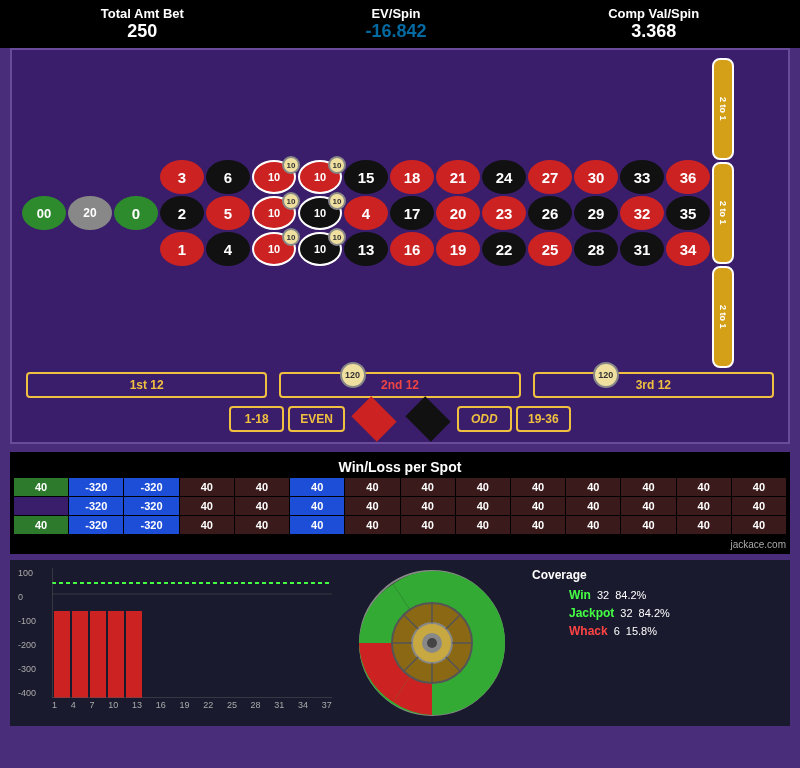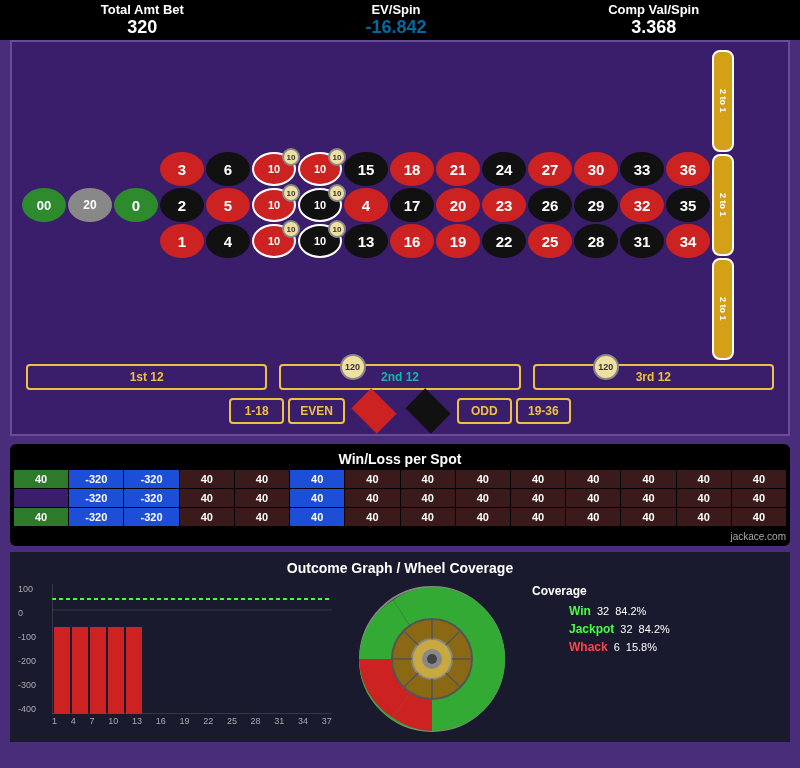--- a/index.html
+++ b/index.html
@@ -12,21 +12,21 @@
     }
 
     
     .header {
       background: #000;
       color: #fff;
       display: flex;
       justify-content: space-around;
       align-items: center;
       padding: 6px 10px;
-      height: 40px;
+      height: 48px;
     }
     .header-section {
       text-align: center;
     }
     .header-section .label {
       font-size: 13px;
       font-weight: bold;
       color: #fff;
     }
     .header-section .value {
@@ -185,21 +185,20 @@
       margin-top: 4px;
       align-items: center;
       justify-content: center;
     }
 
     
     .win-loss-section {
       background: #000;
       margin: 8px 10px 0 10px;
       padding: 4px;
-      border-radius: 6px;
     }
     .win-loss-title {
       background: #000;
       color: #fff;
       text-align: center;
       font-size: 14px;
       font-weight: bold;
       padding: 3px;
     }
     .win-loss-grid {
@@ -279,21 +278,21 @@
       font-size: 10px;
       margin-top: 4px;
     }
   </style>
 </head>
 <body>
 
 <div class="header">
   <div class="header-section">
     <div class="label">Total Amt Bet</div>
-    <div class="value value-white">320</div>
+    <div class="value value-white">250</div>
   </div>
   <div class="header-section">
     <div class="label">EV/Spin</div>
     <div class="value value-red">-16.842</div>
   </div>
   <div class="header-section">
     <div class="label">Comp Val/Spin</div>
     <div class="value value-white">3.368</div>
   </div>
 </div>
@@ -378,38 +377,38 @@
       <div class="two-to-one">2 to 1</div>
       <div class="two-to-one">2 to 1</div>
       <div class="two-to-one">2 to 1</div>
     </div>
   </div>
 
   <div class="bet-row">
     <div class="bet-box" style="flex:1;margin:0 4px;">1st 12</div>
     <div class="bet-box bet-box-with-chip" style="flex:1;margin:0 4px;position:relative;display:flex;align-items:center;justify-content:center;">
       <div class="bet-chip" style="position:absolute;top:-12px;left:30%;width:26px;height:26px;font-size:9px;">120</div>
-      <span style="color:#14b8a6;font-size:12px;font-weight:bold;">2nd 12</span>
+      <span style="color:#ef4444;font-size:12px;font-weight:bold;">2nd 12</span>
     </div>
     <div class="bet-box bet-box-with-chip" style="flex:1;margin:0 4px;position:relative;display:flex;align-items:center;justify-content:center;">
       <div class="bet-chip" style="position:absolute;top:-12px;left:30%;width:26px;height:26px;font-size:9px;">120</div>
       <span style="color:#f0c040;font-size:12px;font-weight:bold;">3rd 12</span>
     </div>
   </div>
 
   <div class="bet-row-2" style="margin-top:4px;">
     <div class="bet-box" style="min-width:55px;">1-18</div>
     <div class="bet-box" style="min-width:55px;">EVEN</div>
     <div style="display:flex;align-items:center;justify-content:center;width:50px;height:34px;">
       <div class="diamond-red"></div>
     </div>
     <div style="display:flex;align-items:center;justify-content:center;width:50px;height:34px;">
       <div class="diamond-black"></div>
     </div>
-    <div class="bet-box" style="min-width:55px;">ODD</div>
+    <div class="bet-box" style="min-width:55px;font-style:italic;">ODD</div>
     <div class="bet-box" style="min-width:55px;">19-36</div>
   </div>
 </div>
 
 <div class="win-loss-section">
   <div class="win-loss-title">Win/Loss per Spot</div>
   <div class="win-loss-grid">
 
     <div class="win-loss-row">
       <div class="wl-cell wl-green">40</div>
@@ -459,21 +458,20 @@
       <div class="wl-cell wl-positive">40</div>
       <div class="wl-cell wl-positive">40</div>
       <div class="wl-cell wl-positive">40</div>
       <div class="wl-cell wl-positive">40</div>
     </div>
   </div>
   <div class="jackace">jackace.com</div>
 </div>
 
 <div class="graph-section">
-  <div class="graph-title">Outcome Graph / Wheel Coverage</div>
   <div class="graph-content">
 
     <div style="position:relative;margin-left:34px;">
       <div style="position:absolute;left:-34px;top:0;height:130px;display:flex;flex-direction:column;justify-content:space-between;font-size:9px;color:#aaa;">
         <span>100</span>
         <span>0</span>
         <span>-100</span>
         <span>-200</span>
         <span>-300</span>
         <span>-400</span>

